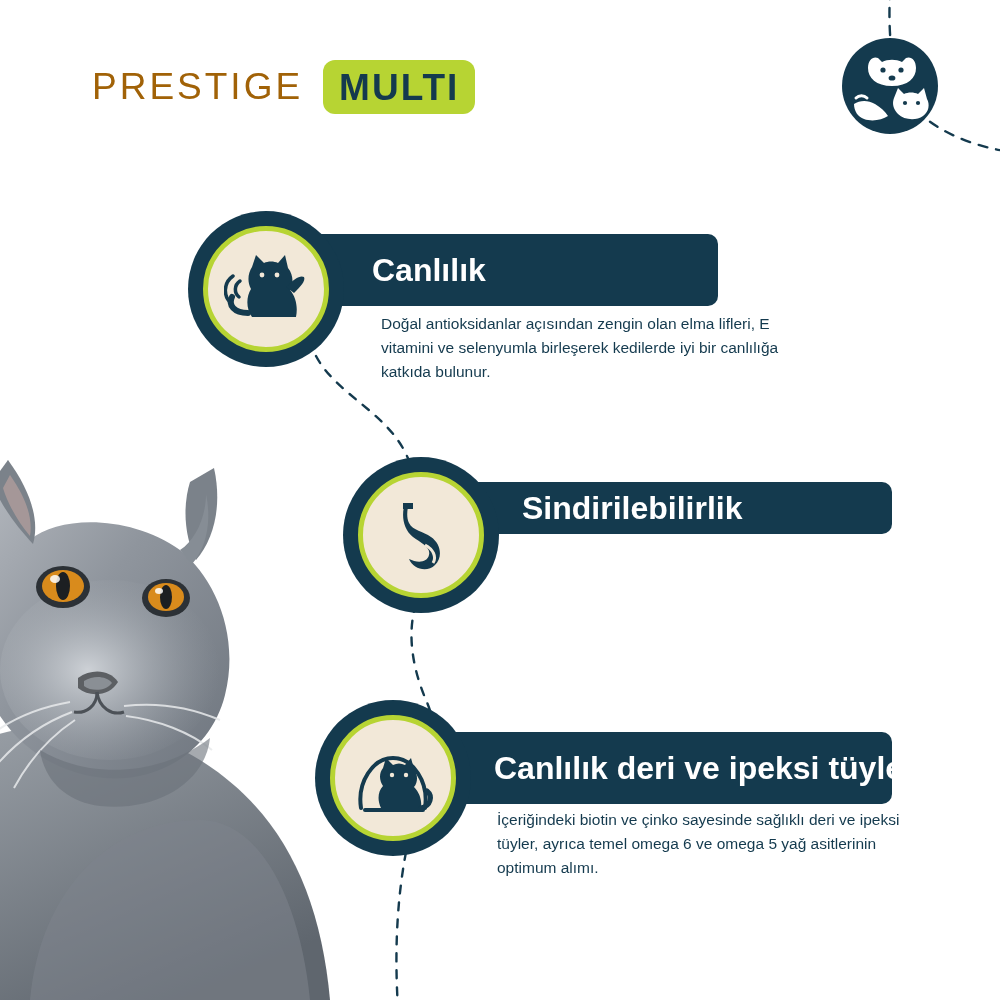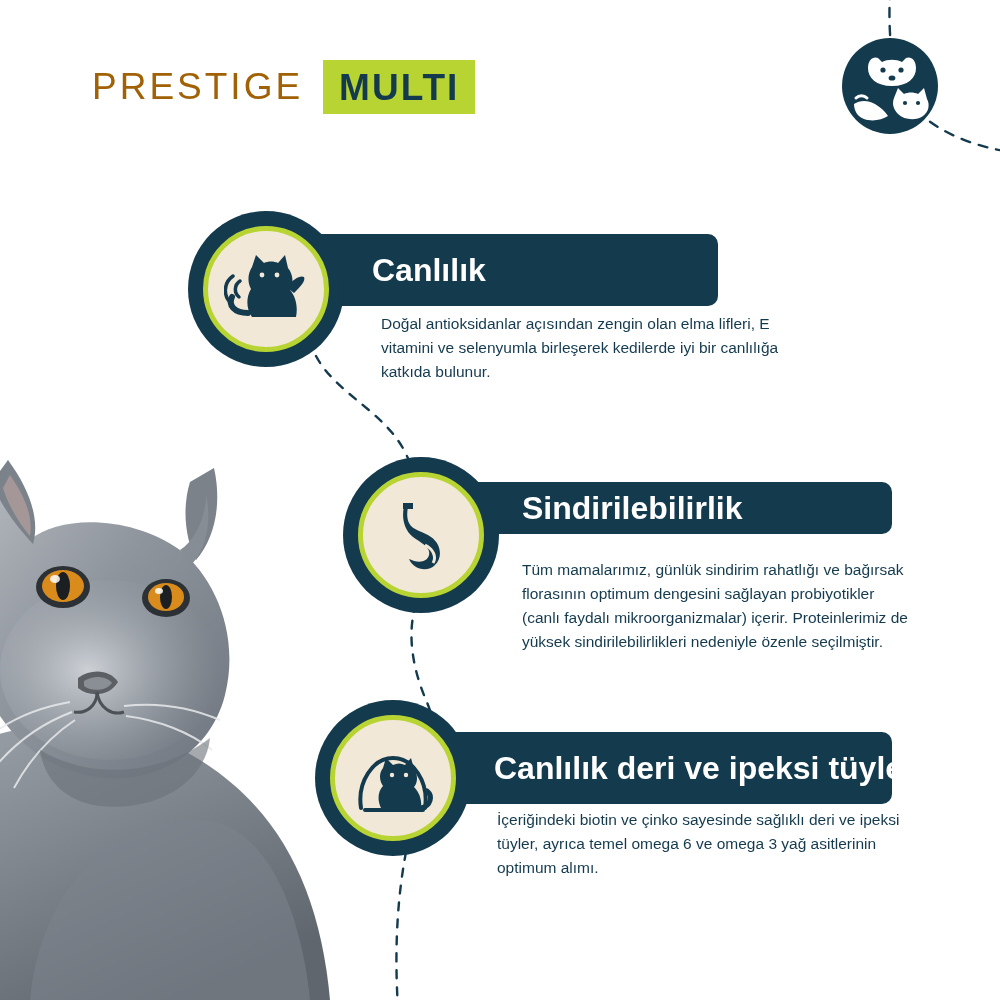--- a/index.html
+++ b/index.html
@@ -28,20 +28,21 @@
     letter-spacing: 3px;
     color: #a16207;
     font-weight: 400;
     line-height: 54px;
     padding-right: 20px;
   }
   .brand-multi-box {
     background: #b7d433;
     display: flex; align-items: center;
     padding: 0 16px;
+    border-radius: 12px;
   }
   .brand-multi {
     font-size: 37px;
     letter-spacing: 2px;
     color: #143a4e;
     font-weight: 700;
     line-height: 1;
   }
 
   
@@ -262,21 +263,20 @@
       <svg width="84" height="84" viewBox="0 0 84 84">
         <path d="M30 10 C30 10, 26 22, 30 30 C34 38, 44 38, 52 44
                  C62 51, 64 64, 56 72 C48 80, 34 76, 30 66
                  C38 70, 48 70, 50 62 C52 54, 42 50, 34 44
                  C24 36, 22 22, 26 10 Z" fill="#143a4e"></path>
         <path d="M24 10 L34 10 L34 16 L24 16 Z" fill="#143a4e"></path>
         <path d="M46 52 C54 56, 58 64, 54 70" stroke="#f2e8d8" stroke-width="3" fill="none"></path>
       </svg>
     </div>
   </div>
-  <p class="body-text" id="f2-body">Tüm mamalarımız, günlük sindirim rahatlığı ve bağırsak florasının optimum dengesini sağlayan probiyotikler (canlı faydalı mikroorganizmalar) içerir. Proteinlerimiz de yüksek sindirilebilirlikleri nedeniyle özenle seçilmiştir.</p>
 
   <div class="title-bar" id="f3-title">
     <span class="title-text">Canlılık deri ve ipeksi tüyler</span>
   </div>
   <div class="icon-circle" id="f3-circle">
     <div class="inner">
       <svg width="84" height="84" viewBox="0 0 84 84">
 
         <path d="M10 72 C6 46, 22 22, 42 22 C62 22, 78 46, 74 72" stroke="#143a4e" stroke-width="4" fill="none" stroke-linecap="round"></path>
 
@@ -285,15 +285,15 @@
                  C26 64, 27 55, 32 50 C28 44, 28 37, 32 32 Z" fill="#143a4e"></path>
         <circle cx="41" cy="39" r="2.2" fill="#f2e8d8"></circle>
         <circle cx="55" cy="39" r="2.2" fill="#f2e8d8"></circle>
 
         <path d="M70 72 C80 70, 82 60, 76 55" stroke="#143a4e" stroke-width="5" fill="none" stroke-linecap="round"></path>
 
         <path d="M14 74 L72 74" stroke="#143a4e" stroke-width="4" stroke-linecap="round"></path>
       </svg>
     </div>
   </div>
-  <p class="body-text" id="f3-body">İçeriğindeki biotin ve çinko sayesinde sağlıklı deri ve ipeksi tüyler, ayrıca temel omega 6 ve omega 3 yağ asitlerinin optimum alımı.</p>
+  <p class="body-text" id="f3-body">İçeriğindeki biotin ve çinko sayesinde sağlıklı deri ve ipeksi tüyler, ayrıca temel omega 6 ve omega 5 yağ asitlerinin optimum alımı.</p>
 
 </div>
 
 </body></html>

